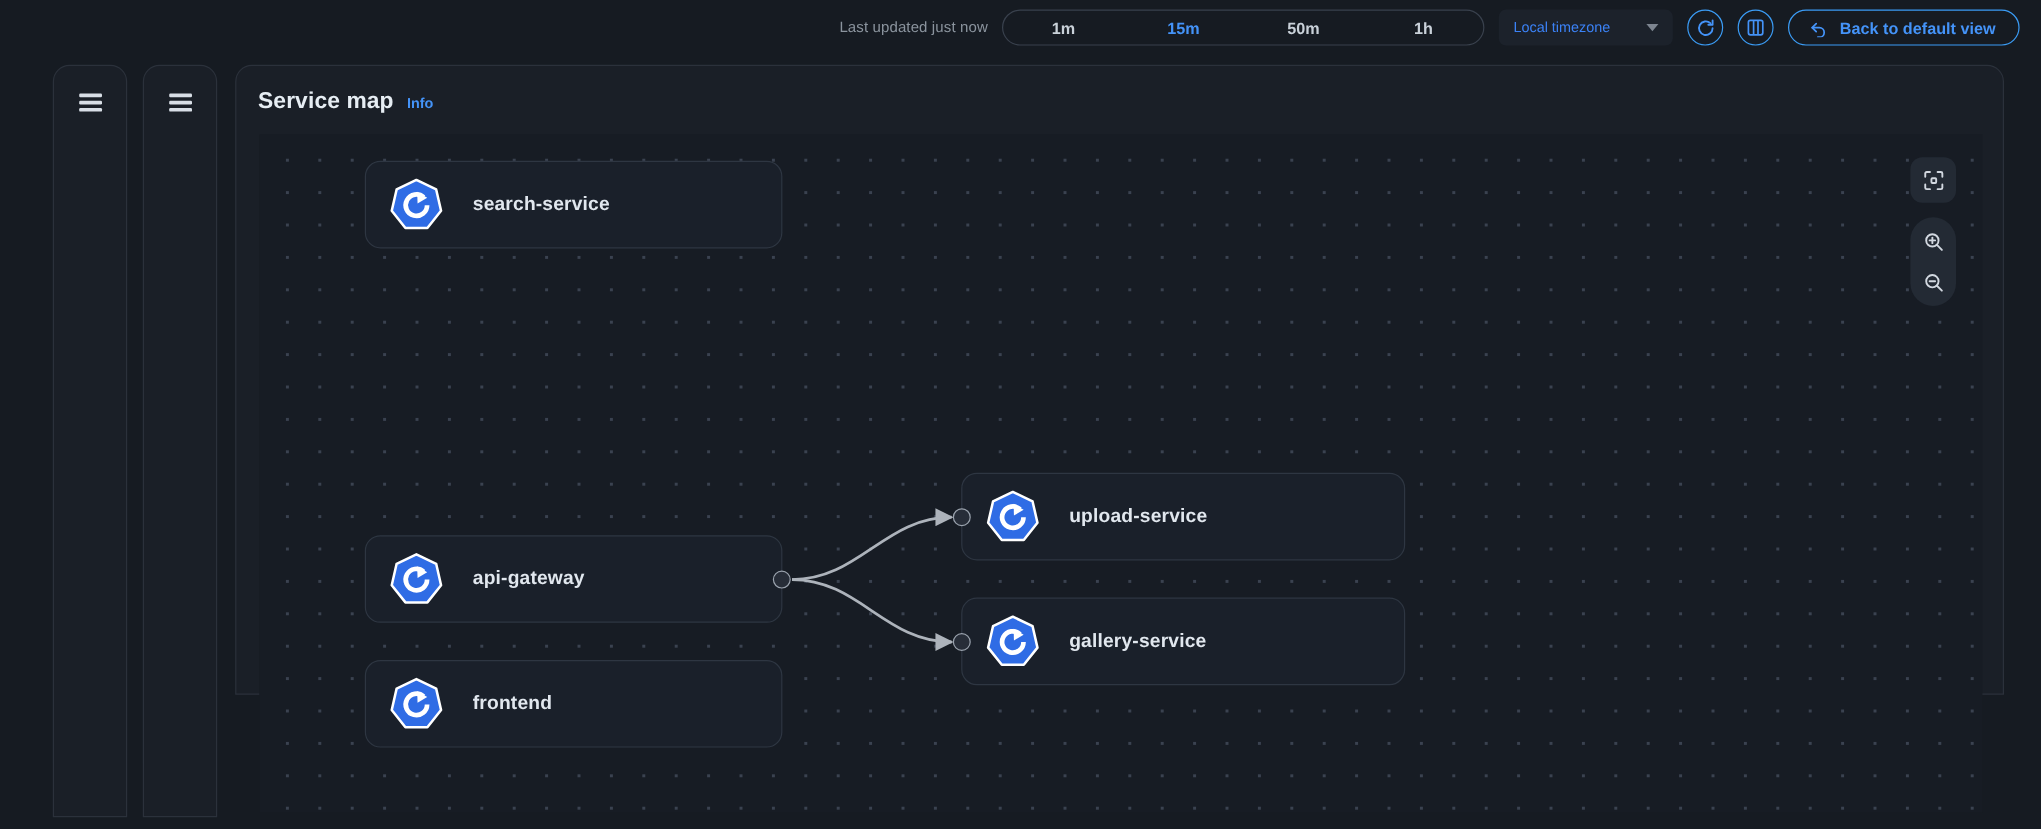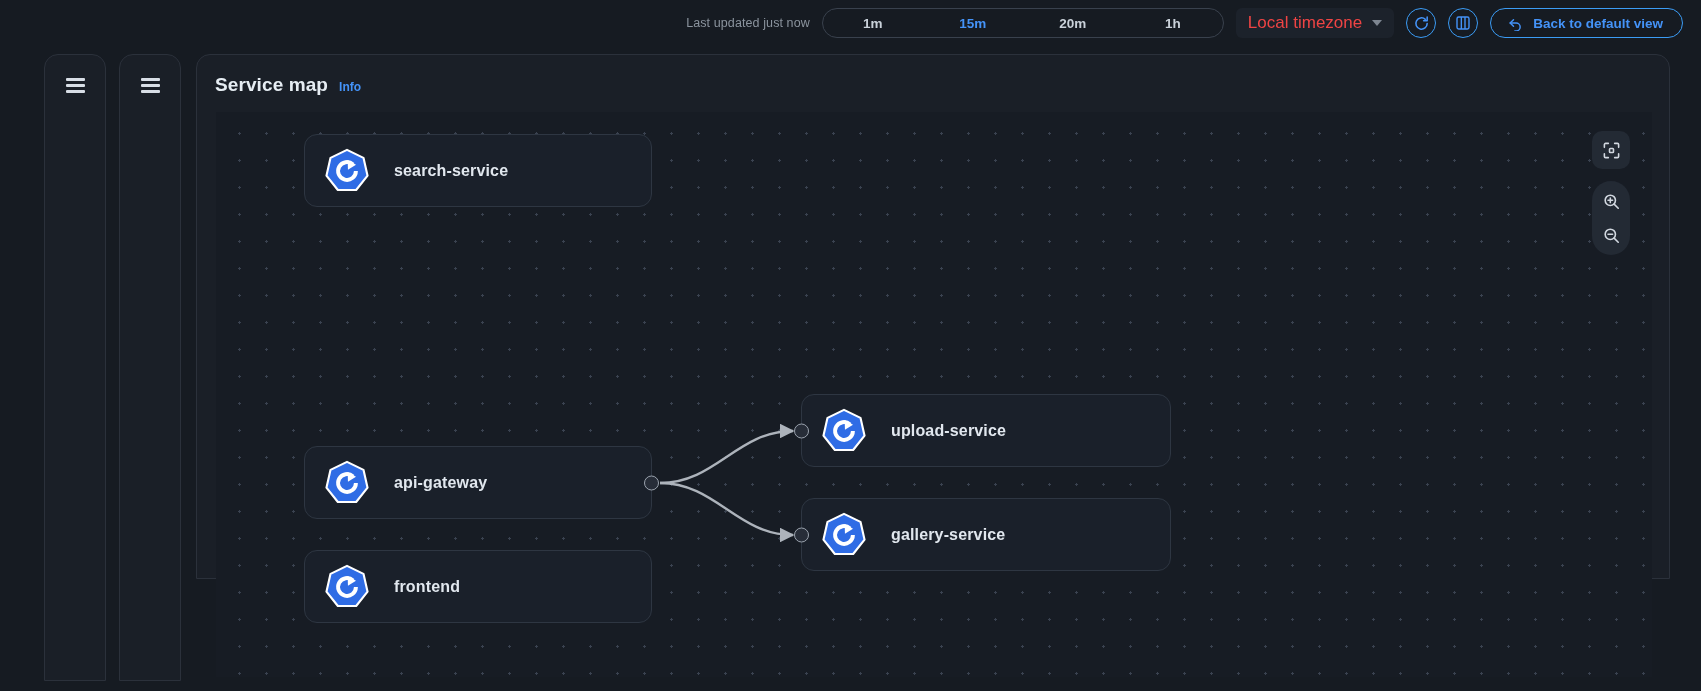--- a/index.html
+++ b/index.html
@@ -70,21 +70,21 @@
     background: #1c222b;
     border: none;
     border-radius: 6px;
     display: flex;
     align-items: center;
     justify-content: space-between;
     padding: 0 12px;
     gap: 10px;
     cursor: pointer;
   }
-  .tz-label { font-size: 17px; color: #ef4444; white-space: nowrap; }
+  .tz-label { font-size: 12px; color: #3b82f6; white-space: nowrap; }
   .caret {
     width: 0; height: 0;
     border-left: 5px solid transparent;
     border-right: 5px solid transparent;
     border-top: 6px solid #7d8590;
   }
 
   .icon-circle {
     width: 30px; height: 30px;
     border-radius: 50%;
@@ -229,21 +229,21 @@
 
 <div id="app">
 
   <div class="topbar">
 
     <div class="last-updated">Last updated just now</div>
 
     <div class="range-group" id="range-group">
         <button class="range-btn">1m</button>
         <button class="range-btn active">15m</button>
-        <button class="range-btn">20m</button>
+        <button class="range-btn">50m</button>
         <button class="range-btn">1h</button>
       </div>
 
     <div class="tz-select">
       <span class="tz-label">Local timezone</span>
       <span class="caret"></span>
     </div>
 
     <div class="icon-circle">
       <svg width="17" height="17" viewBox="0 0 24 24" fill="none" stroke="#4493f8" stroke-width="2.2" stroke-linecap="round">

